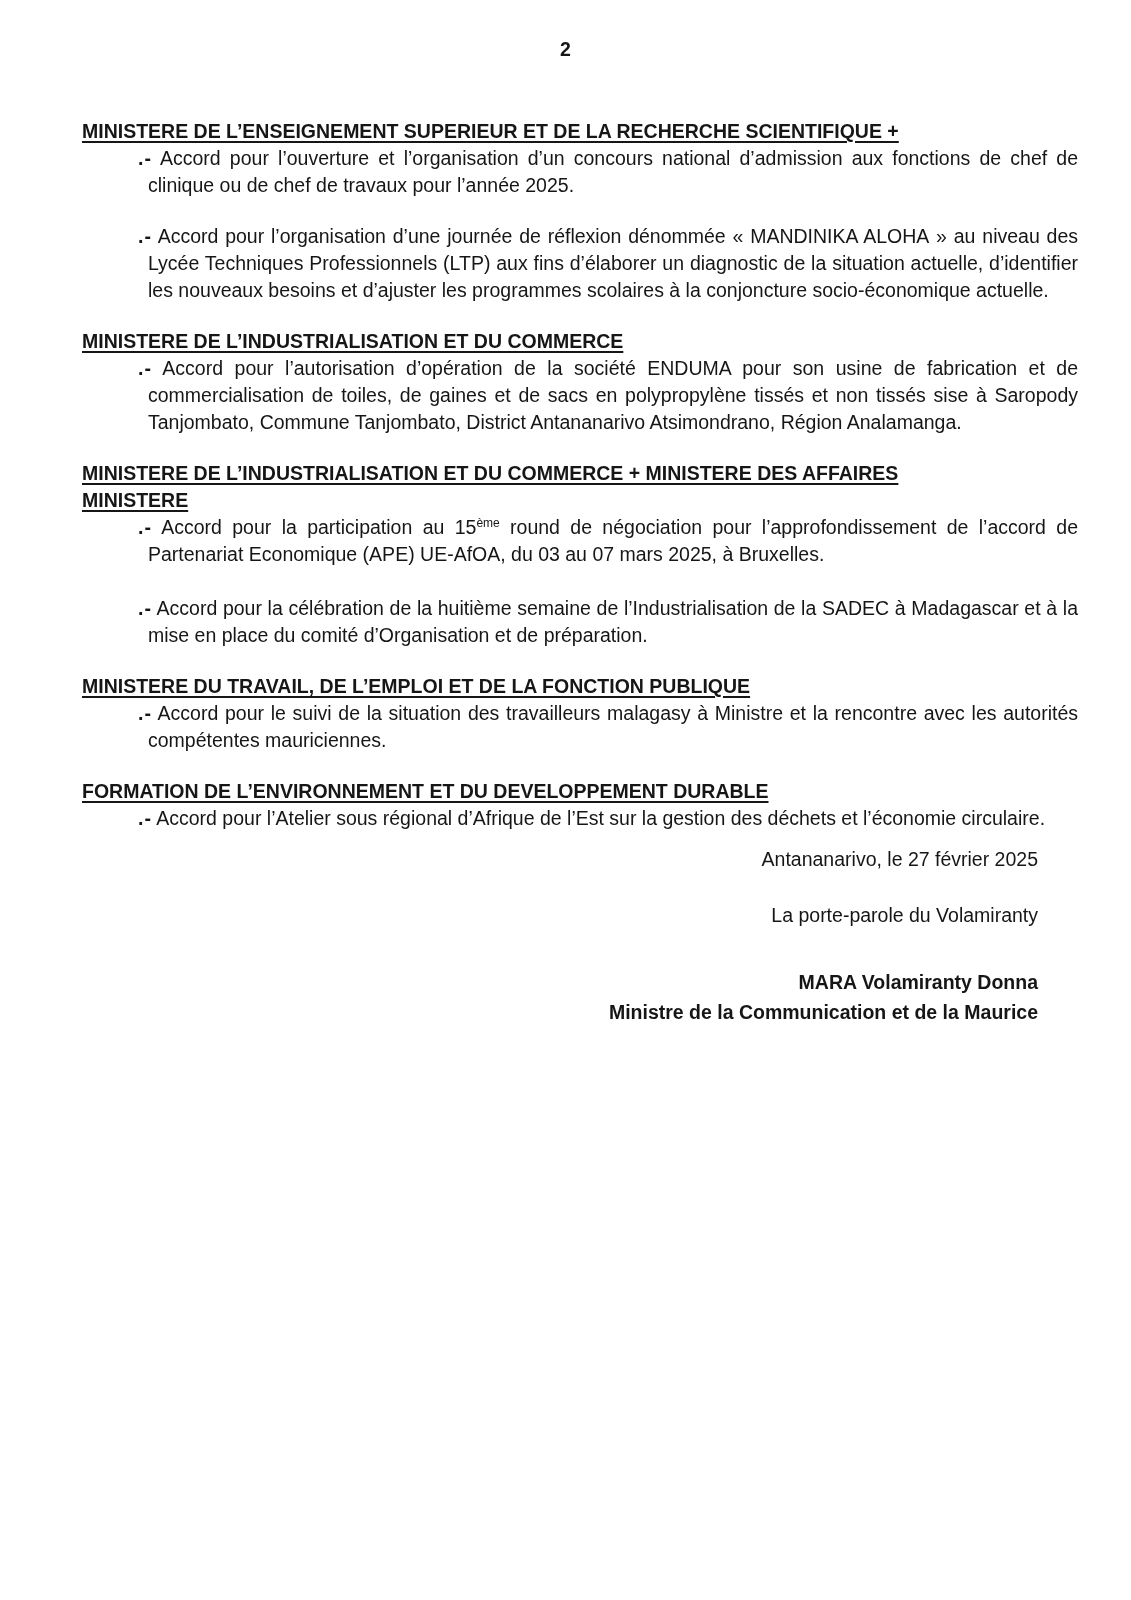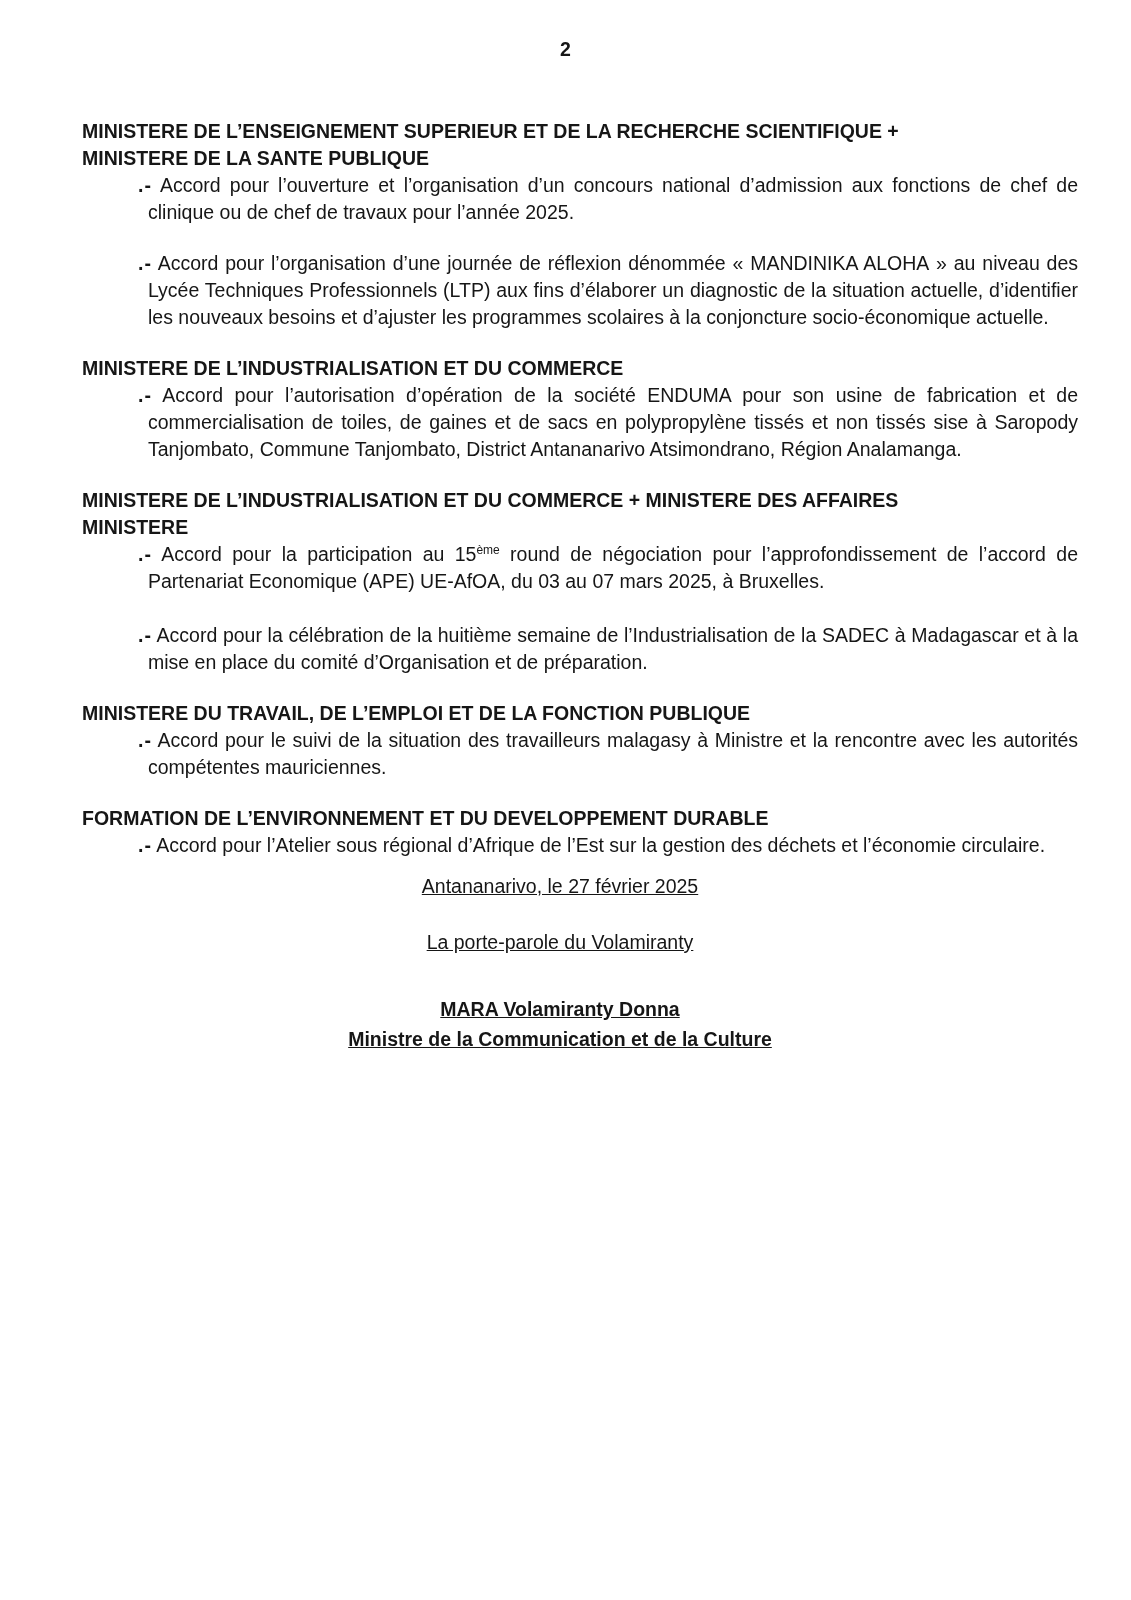--- a/index.html
+++ b/index.html
@@ -26,52 +26,51 @@
     text-align: center;
     font-weight: bold;
   }
   .section { margin-top: 24px; }
   .section:first-of-type { margin-top: 0; }
   .heading {
     font-weight: bold;
     margin: 0;
   }
   .heading-line {
+    text-decoration: underline;
     text-decoration-thickness: 2px;
     text-underline-offset: 3px;
   }
   .item {
     margin: 0;
     padding-left: 66px;
     text-indent: -10px;
     text-align: justify;
   }
   .item.gap-above { margin-top: 27px; }
   .marker { font-weight: bold; letter-spacing: 1px; }
   sup { font-size: 12px; line-height: 0; }
   .footer {
-    text-align: center;
+    text-align: right;
     padding-right: 40px;
-    text-decoration: underline;
   }
   .dateline { margin-top: 14px; }
   .spokesperson { margin-top: 29px; }
   .signature { margin-top: 38px; font-weight: bold; line-height: 30px; }
 </style>
 </head>
 <body>
 
 <div class="page">
 
   <div class="pageno">2</div>
 
   <div class="section">
     <div class="heading">
       <div class="heading-line">MINISTERE DE L’ENSEIGNEMENT SUPERIEUR ET DE LA RECHERCHE SCIENTIFIQUE +</div>
-      <div class="heading-line">MINISTERE DE LA SANTE PUBLIQUE</div>
     </div>
     <p class="item">
       <span class="marker">.-</span>
       <span>Accord pour l’ouverture et l’organisation d’un concours national d’admission aux fonctions de chef de clinique ou de chef de travaux pour l’année 2025.</span>
     </p>
   </div>
 
   <div class="section">
     <p class="item">
       <span class="marker">.-</span>
@@ -123,17 +122,17 @@
       <span class="marker">.-</span>
       <span>Accord pour l’Atelier sous régional d’Afrique de l’Est sur la gestion des déchets et l’économie circulaire.</span>
     </p>
   </div>
 
   <div class="footer">
     <div class="dateline">Antananarivo, le 27 février 2025</div>
     <div class="spokesperson">La porte-parole du Volamiranty</div>
     <div class="signature">
       <div>MARA Volamiranty Donna</div>
-      <div>Ministre de la Communication et de la Culture</div>
+      <div>Ministre de la Communication et de la Maurice</div>
     </div>
   </div>
 
 </div>
 
 </body></html>

